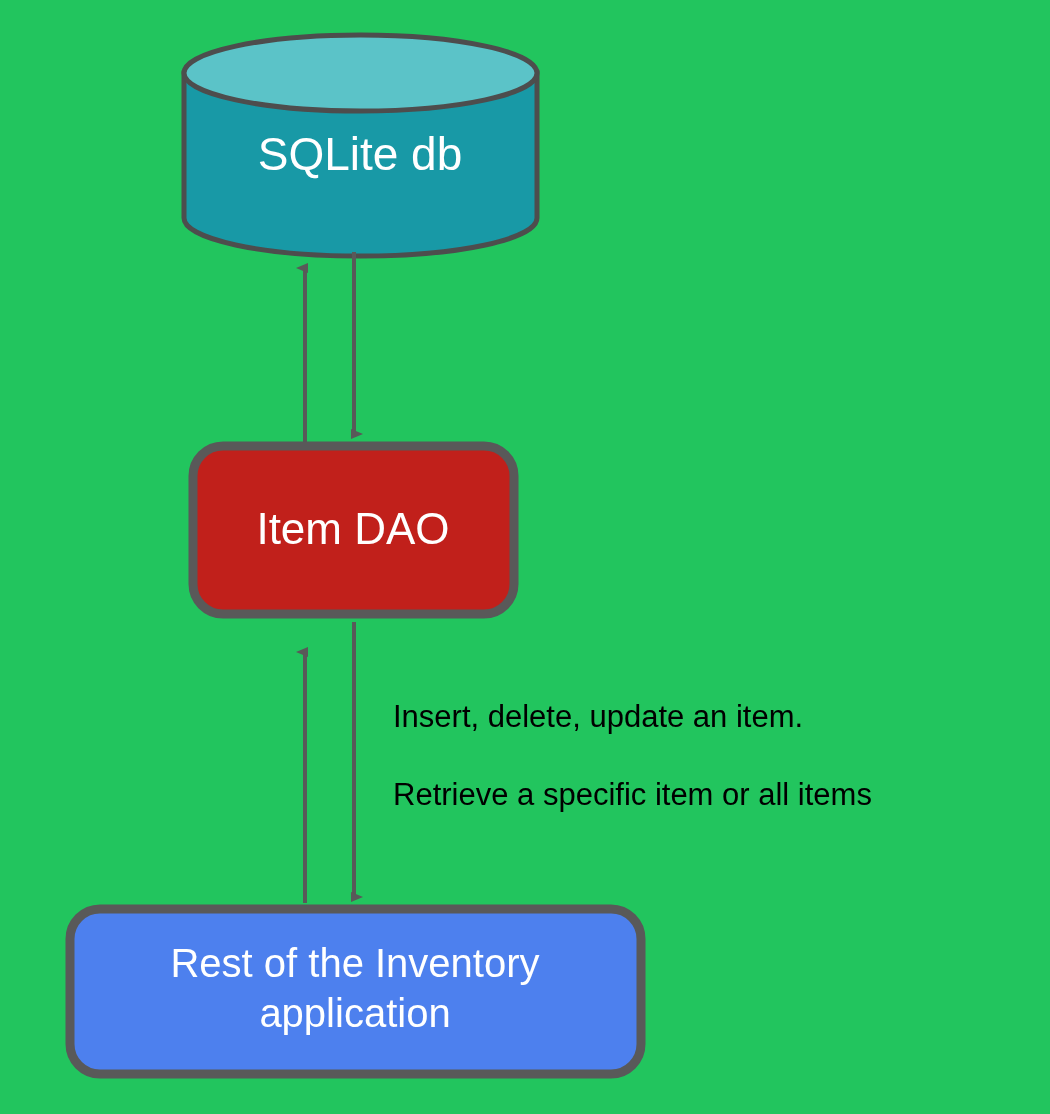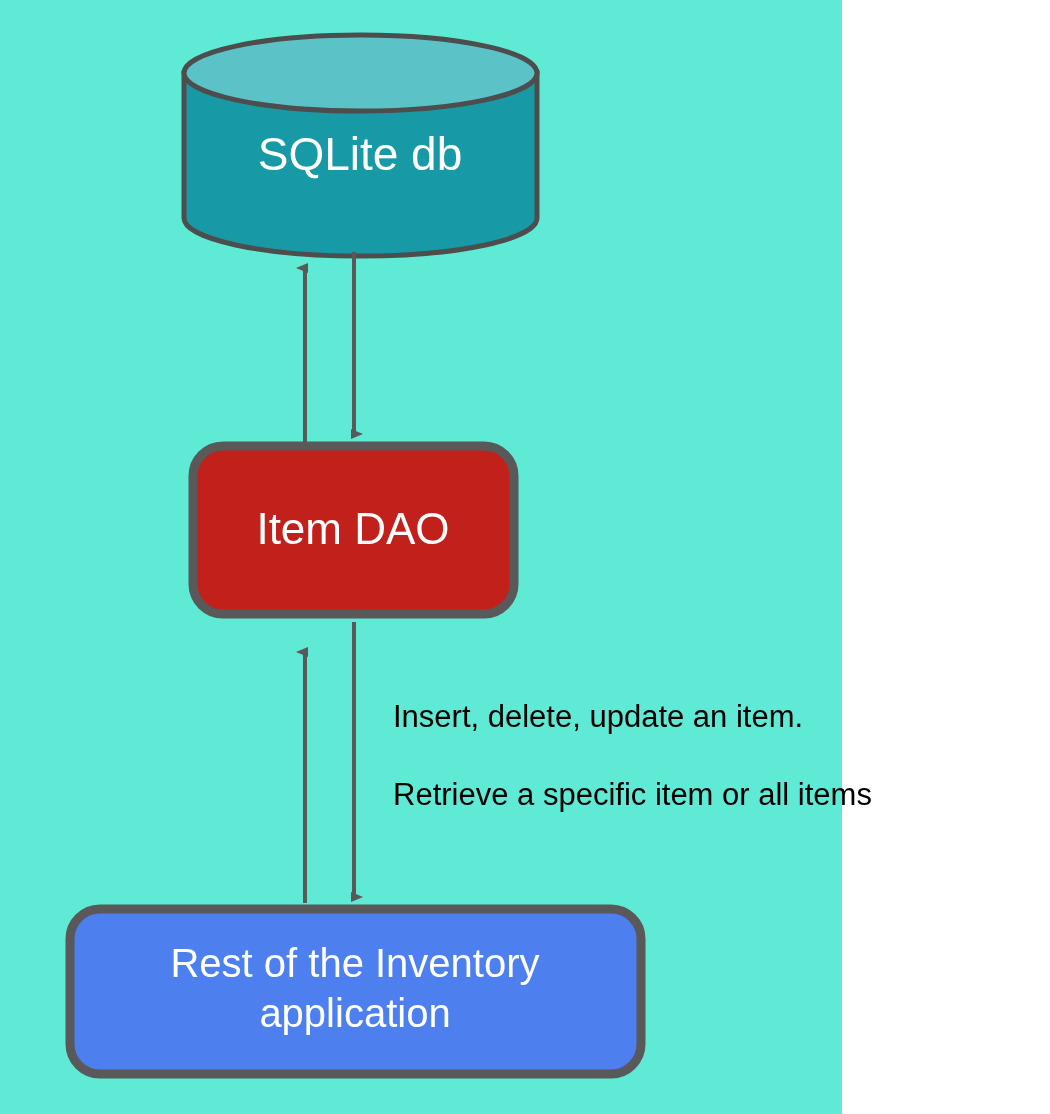--- a/index.html
+++ b/index.html
@@ -8,23 +8,23 @@
     background: #ffffff;
   }
   body {
     width: 1050px;
     height: 1114px;
     font-family: "Liberation Sans", sans-serif;
     overflow: hidden;
   }
   #diagram-root {
     position: relative;
-    width: 842px;
+    width: 1050px;
     height: 1114px;
-    background: #5eead4;
+    background: #22c55e;
   }
   svg.diagram-canvas {
     position: absolute;
     top: 0;
     left: 0;
     width: 1050px;
     height: 1114px;
   }
   .node-label {
     fill: #ffffff;

